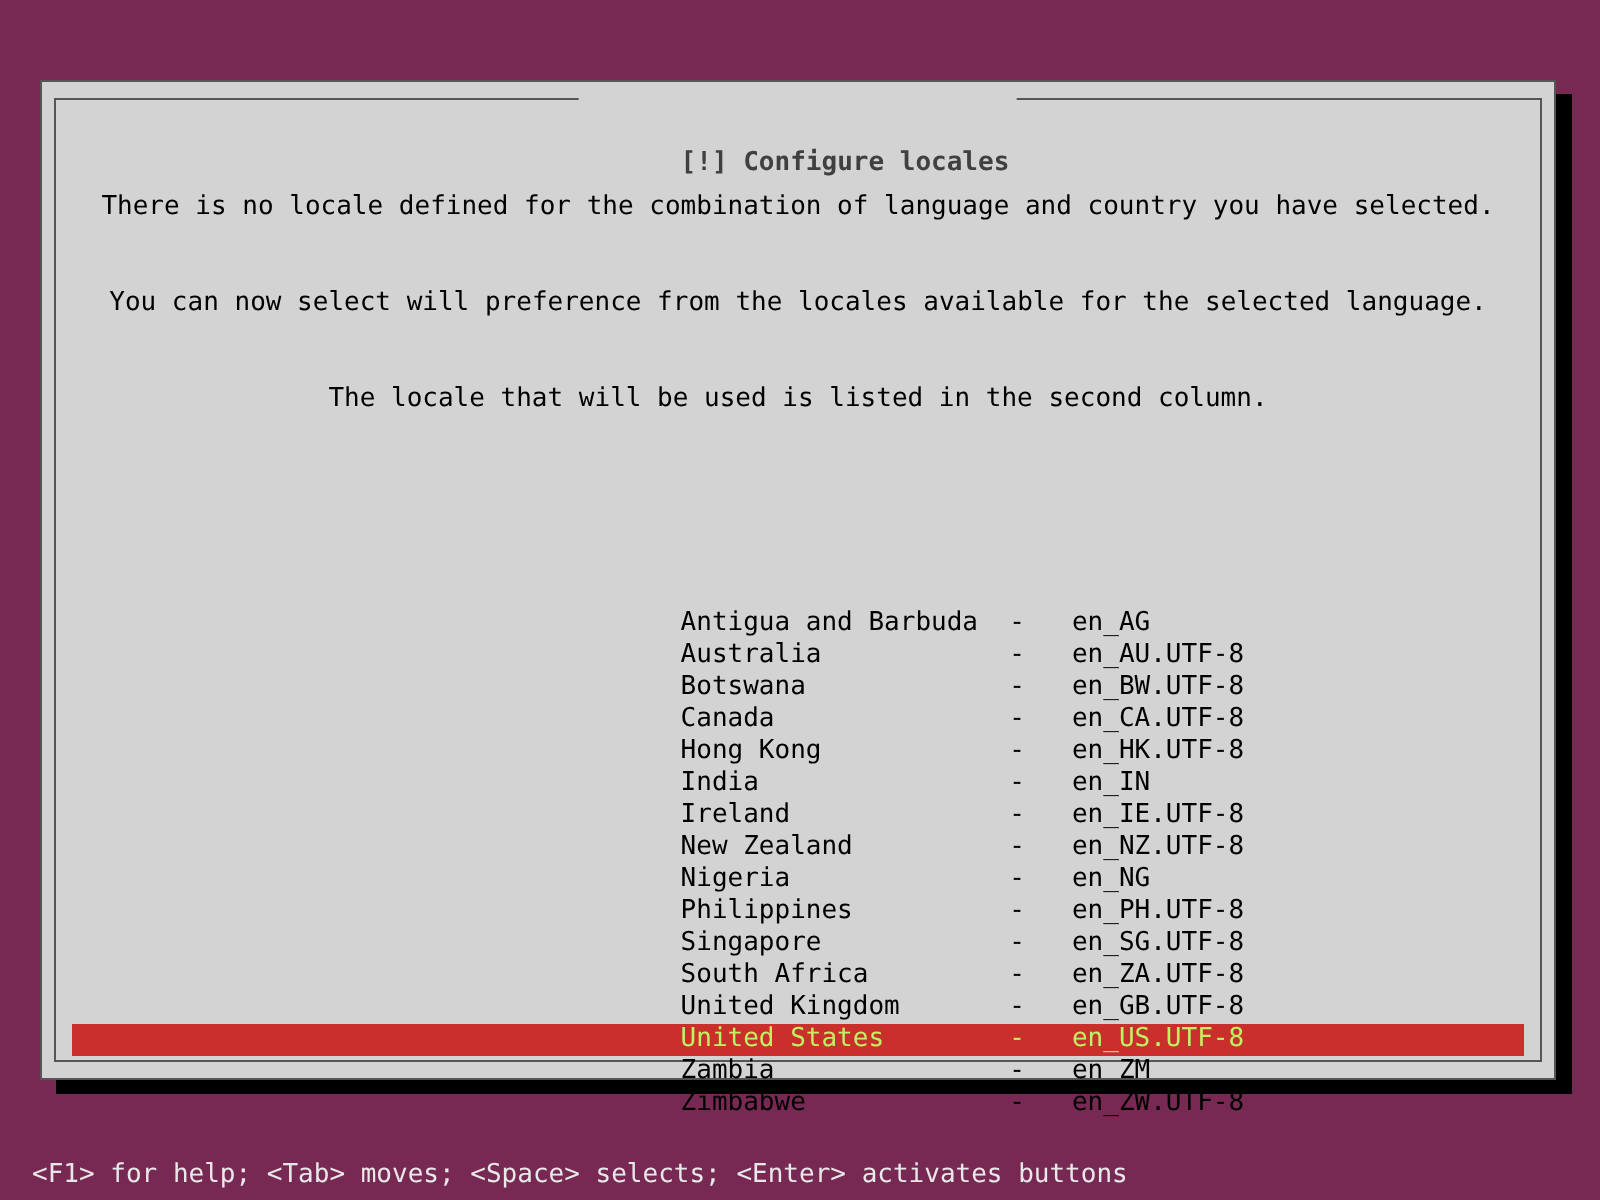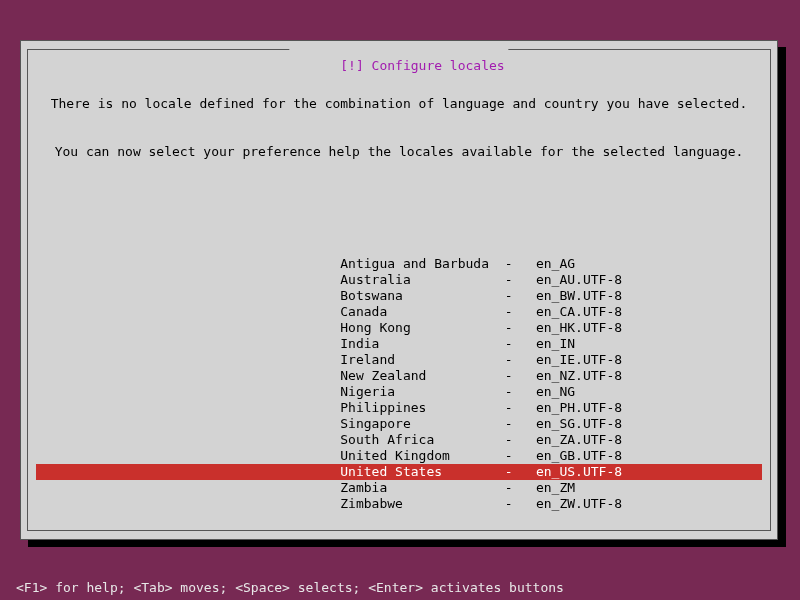--- a/index.html
+++ b/index.html
@@ -29,56 +29,58 @@
   .dialog-inner {
     position: absolute;
     left: 6px; right: 6px; top: 8px; bottom: 8px;
     border: 1px solid #555;
   }
   .title {
     position: absolute;
     top: -8px; left: 50%;
     transform: translateX(-50%);
     background: #d3d3d3;
-    padding: 0 4px;
-    color: #a21caf;
+    padding: 16px 4px;
+    color: #404040;
     white-space: pre;
+    font-weight: bold;
   }
   .body {
     position: absolute;
     left: 8px; right: 8px; top: 14px; bottom: 8px;
     white-space: pre;
     color: #000;
     text-align: center;
   }
   .para { margin-bottom: 0; }
   .list { margin-top: 16px; }
   .row { white-space: pre; }
-  .row.sel { background: #c9302c; color: #ffffff; }
+  .row.sel { background: #c9302c; color: #bef264; }
   .footer {
     position: absolute;
     left: 16px; bottom: 4px;
     color: #e8e8e8;
     white-space: pre;
     font-size: 13px;
   }
 </style>
 </head>
 <body>
 
 <div class="shadow"></div>
 
 <div class="dialog">
   <div class="dialog-inner">
     <div class="title">
       <span>[!] Configure locales</span>
     </div>
     <div class="body">
       <div class="para">There is no locale defined for the combination of language and country you have selected.</div>
-      <div class="para">You can now select your preference help the locales available for the selected language.</div>
+      <div class="para">You can now select will preference from the locales available for the selected language.</div>
+      <div class="para">The locale that will be used is listed in the second column.</div>
       <div class="para"></div>
 
       <div class="list" id="locale-list"><div class="row">                       Antigua and Barbuda  -   en_AG        </div><div class="row">                       Australia            -   en_AU.UTF-8  </div><div class="row">                       Botswana             -   en_BW.UTF-8  </div><div class="row">                       Canada               -   en_CA.UTF-8  </div><div class="row">                       Hong Kong            -   en_HK.UTF-8  </div><div class="row">                       India                -   en_IN        </div><div class="row">                       Ireland              -   en_IE.UTF-8  </div><div class="row">                       New Zealand          -   en_NZ.UTF-8  </div><div class="row">                       Nigeria              -   en_NG        </div><div class="row">                       Philippines          -   en_PH.UTF-8  </div><div class="row">                       Singapore            -   en_SG.UTF-8  </div><div class="row">                       South Africa         -   en_ZA.UTF-8  </div><div class="row">                       United Kingdom       -   en_GB.UTF-8  </div><div class="row sel">                       United States        -   en_US.UTF-8  </div><div class="row">                       Zambia               -   en_ZM        </div><div class="row">                       Zimbabwe             -   en_ZW.UTF-8  </div></div>
 
       
     </div>
   </div>
 </div>
 
 <div class="footer"><span>&lt;F1&gt; for help; &lt;Tab&gt; moves; &lt;Space&gt; selects; &lt;Enter&gt; activates buttons</span></div>

